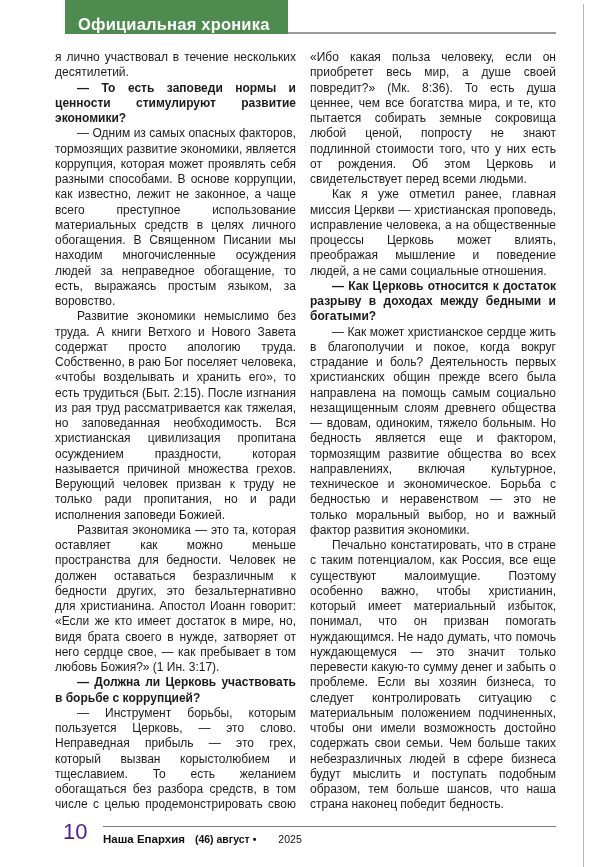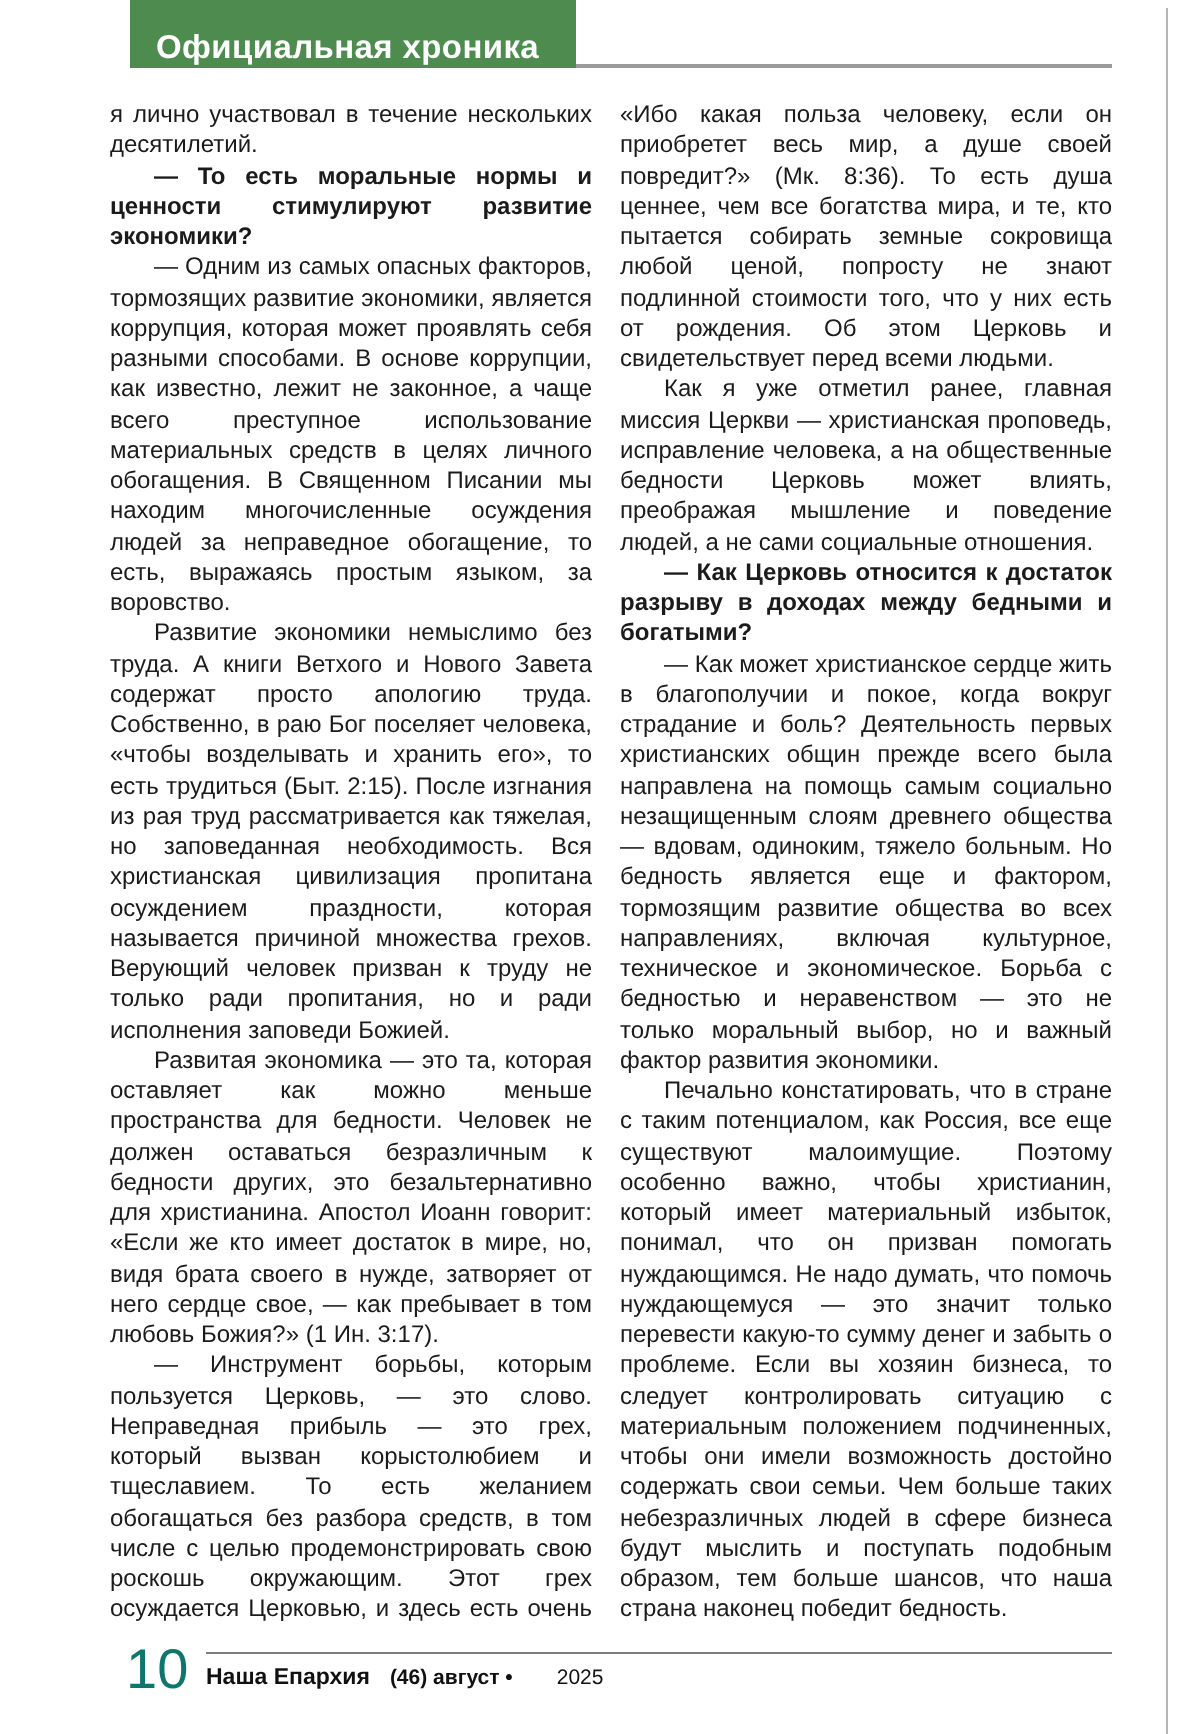--- a/index.html
+++ b/index.html
@@ -43,21 +43,21 @@
     hyphens: auto; -webkit-hyphens: auto;
   }
   .col-left  { width: 241px; }
   .col-right { width: 246px; }
   .col p { margin: 0; text-indent: 22px; }
   .col p.cont { text-indent: 0; }
   .col p.q { font-weight: bold; }
   
   .footer-num {
     position: absolute; left: 63px; top: 819px;
-    font-size: 28px; color: #0f766e;
+    font-size: 22px; color: #4c1d95;
   }
   .footer-rule {
     position: absolute; left: 103px; top: 826px;
     width: 453px; height: 1px; background: #7d7d7d;
   }
   .footer-line {
     position: absolute; left: 103px; top: 833px;
     font-size: 10.5px; color: #111111;
     display: flex; align-items: center;
   }
@@ -70,29 +70,30 @@
 
 <div class="header-rule"></div>
 <div class="header-box">
   <span>Официальная хроника</span>
 </div>
 <div class="page-edge"></div>
 
 <div class="columns">
   <div class="col col-left">
     <p class="cont">я лично участвовал в течение нескольких десятилетий.</p>
-    <p class="q">— То есть моральные нормы и ценности стимулируют развитие экономики?</p>
+    <p class="q">— То есть заповеди нормы и ценности стимулируют развитие экономики?</p>
     <p>— Одним из самых опасных факторов, тормозящих развитие экономики, является коррупция, которая может проявлять себя разными способами. В основе коррупции, как известно, лежит не законное, а чаще всего преступное использование материальных средств в целях личного обогащения. В Священном Писании мы находим многочисленные осуждения людей за неправедное обогащение, то есть, выражаясь простым языком, за воровство.</p>
     <p>Развитие экономики немыслимо без труда. А книги Ветхого и Нового Завета содержат просто апологию труда. Собственно, в раю Бог поселяет человека, «чтобы возделывать и хранить его», то есть трудиться (Быт. 2:15). После изгнания из рая труд рассматривается как тяжелая, но заповеданная необходимость. Вся христианская цивилизация пропитана осуждением праздности, которая называется причиной множества грехов. Верующий человек призван к труду не только ради пропитания, но и ради исполнения заповеди Божией.</p>
     <p>Развитая экономика — это та, которая оставляет как можно меньше пространства для бедности. Человек не должен оставаться безразличным к бедности других, это безальтернативно для христианина. Апостол Иоанн говорит: «Если же кто имеет достаток в мире, но, видя брата своего в нужде, затворяет от него сердце свое, — как пребывает в том любовь Божия?» (1 Ин. 3:17).</p>
+    <p class="q">— Должна ли Церковь участвовать в борьбе с коррупцией?</p>
     <p>— Инструмент борьбы, которым пользуется Церковь, — это слово. Неправедная прибыль — это грех, который вызван корыстолюбием и тщеславием. То есть желанием обогащаться без разбора средств, в том числе с целью продемонстрировать свою роскошь окружающим. Этот грех осуждается Церковью, и здесь есть очень значимые слова Священного Писания:</p>
   </div>
   <div class="col col-right">
     <p class="cont">«Ибо какая польза человеку, если он приобретет весь мир, а душе своей повредит?» (Мк. 8:36). То есть душа ценнее, чем все богатства мира, и те, кто пытается собирать земные сокровища любой ценой, попросту не знают подлинной стоимости того, что у них есть от рождения. Об этом Церковь и свидетельствует перед всеми людьми.</p>
-    <p>Как я уже отметил ранее, главная миссия Церкви — христианская проповедь, исправление человека, а на общественные бедности Церковь может влиять, преображая мышление и поведение людей, а не сами социальные отношения.</p>
+    <p>Как я уже отметил ранее, главная миссия Церкви — христианская проповедь, исправление человека, а на общественные процессы Церковь может влиять, преображая мышление и поведение людей, а не сами социальные отношения.</p>
     <p class="q">— Как Церковь относится к достаток разрыву в доходах между бедными и богатыми?</p>
     <p>— Как может христианское сердце жить в благополучии и покое, когда вокруг страдание и боль? Деятельность первых христианских общин прежде всего была направлена на помощь самым социально незащищенным слоям древнего общества — вдовам, одиноким, тяжело больным. Но бедность является еще и фактором, тормозящим развитие общества во всех направлениях, включая культурное, техническое и экономическое. Борьба с бедностью и неравенством — это не только моральный выбор, но и важный фактор развития экономики.</p>
     <p>Печально констатировать, что в стране с таким потенциалом, как Россия, все еще существуют малоимущие. Поэтому особенно важно, чтобы христианин, который имеет материальный избыток, понимал, что он призван помогать нуждающимся. Не надо думать, что помочь нуждающемуся — это значит только перевести какую-то сумму денег и забыть о проблеме. Если вы хозяин бизнеса, то следует контролировать ситуацию с материальным положением подчиненных, чтобы они имели возможность достойно содержать свои семьи. Чем больше таких небезразличных людей в сфере бизнеса будут мыслить и поступать подобным образом, тем больше шансов, что наша страна наконец победит бедность.</p>
   </div>
 </div>
 
 <div class="footer-num">10</div>
 <div class="footer-rule"></div>
 <div class="footer-line">
   <span class="mag">Наша Епархия</span>

